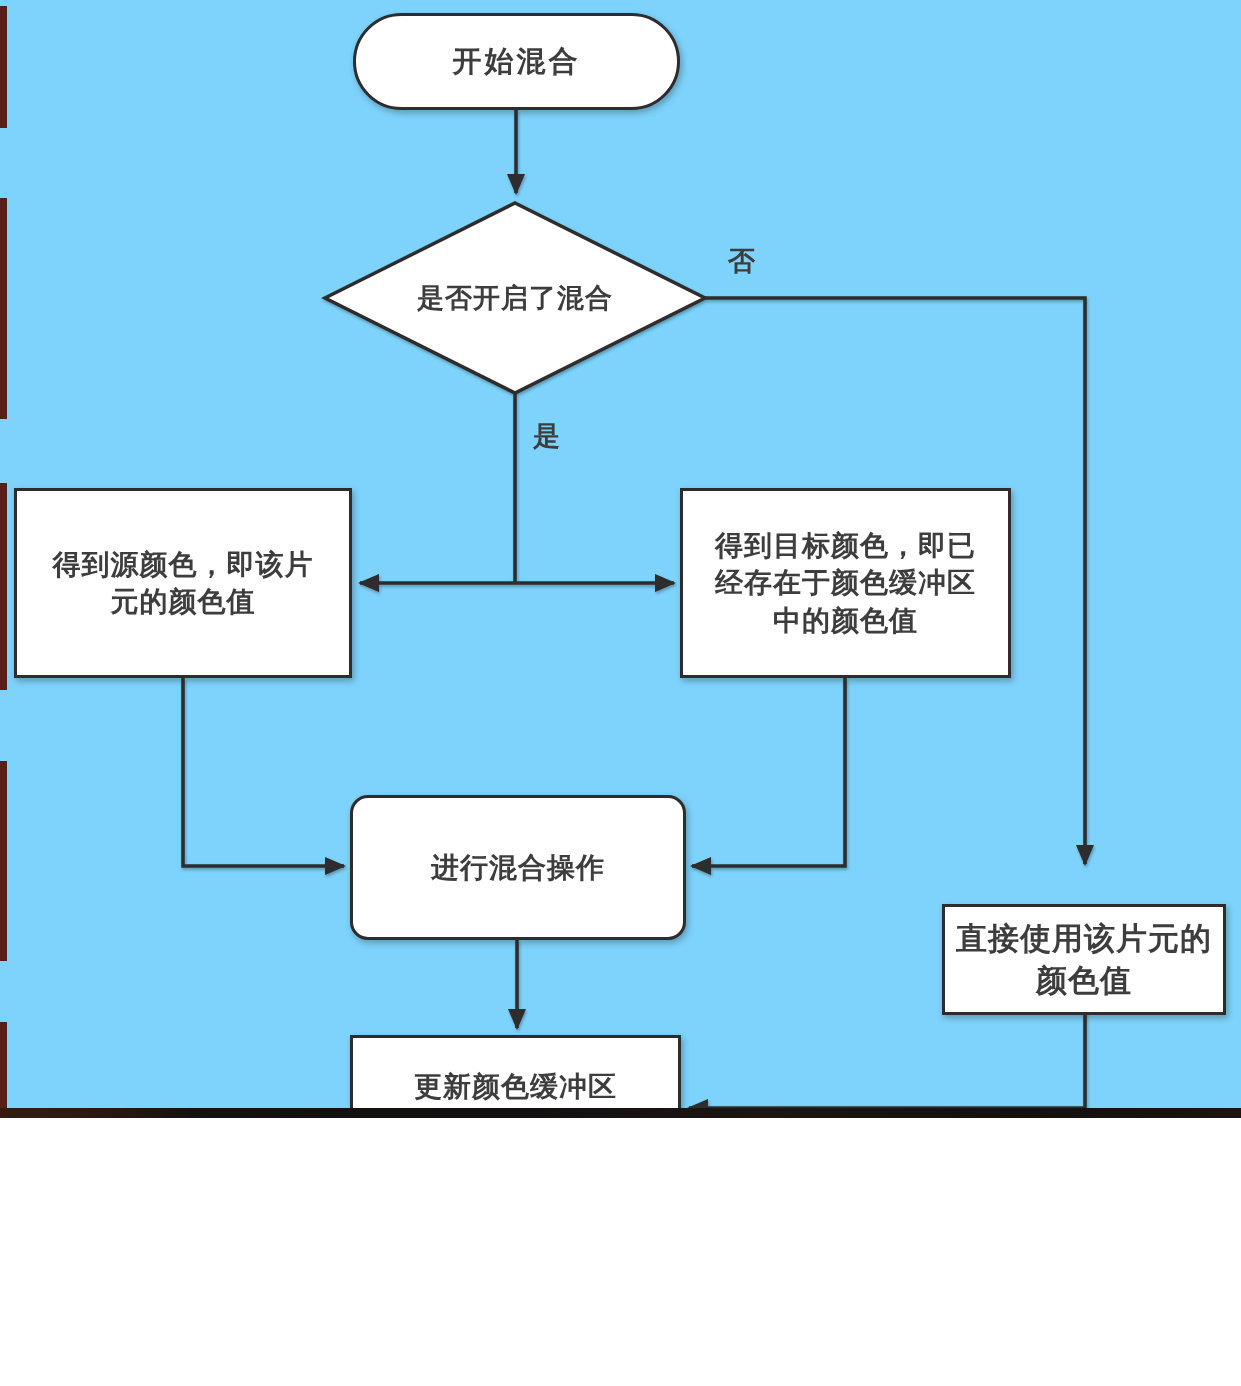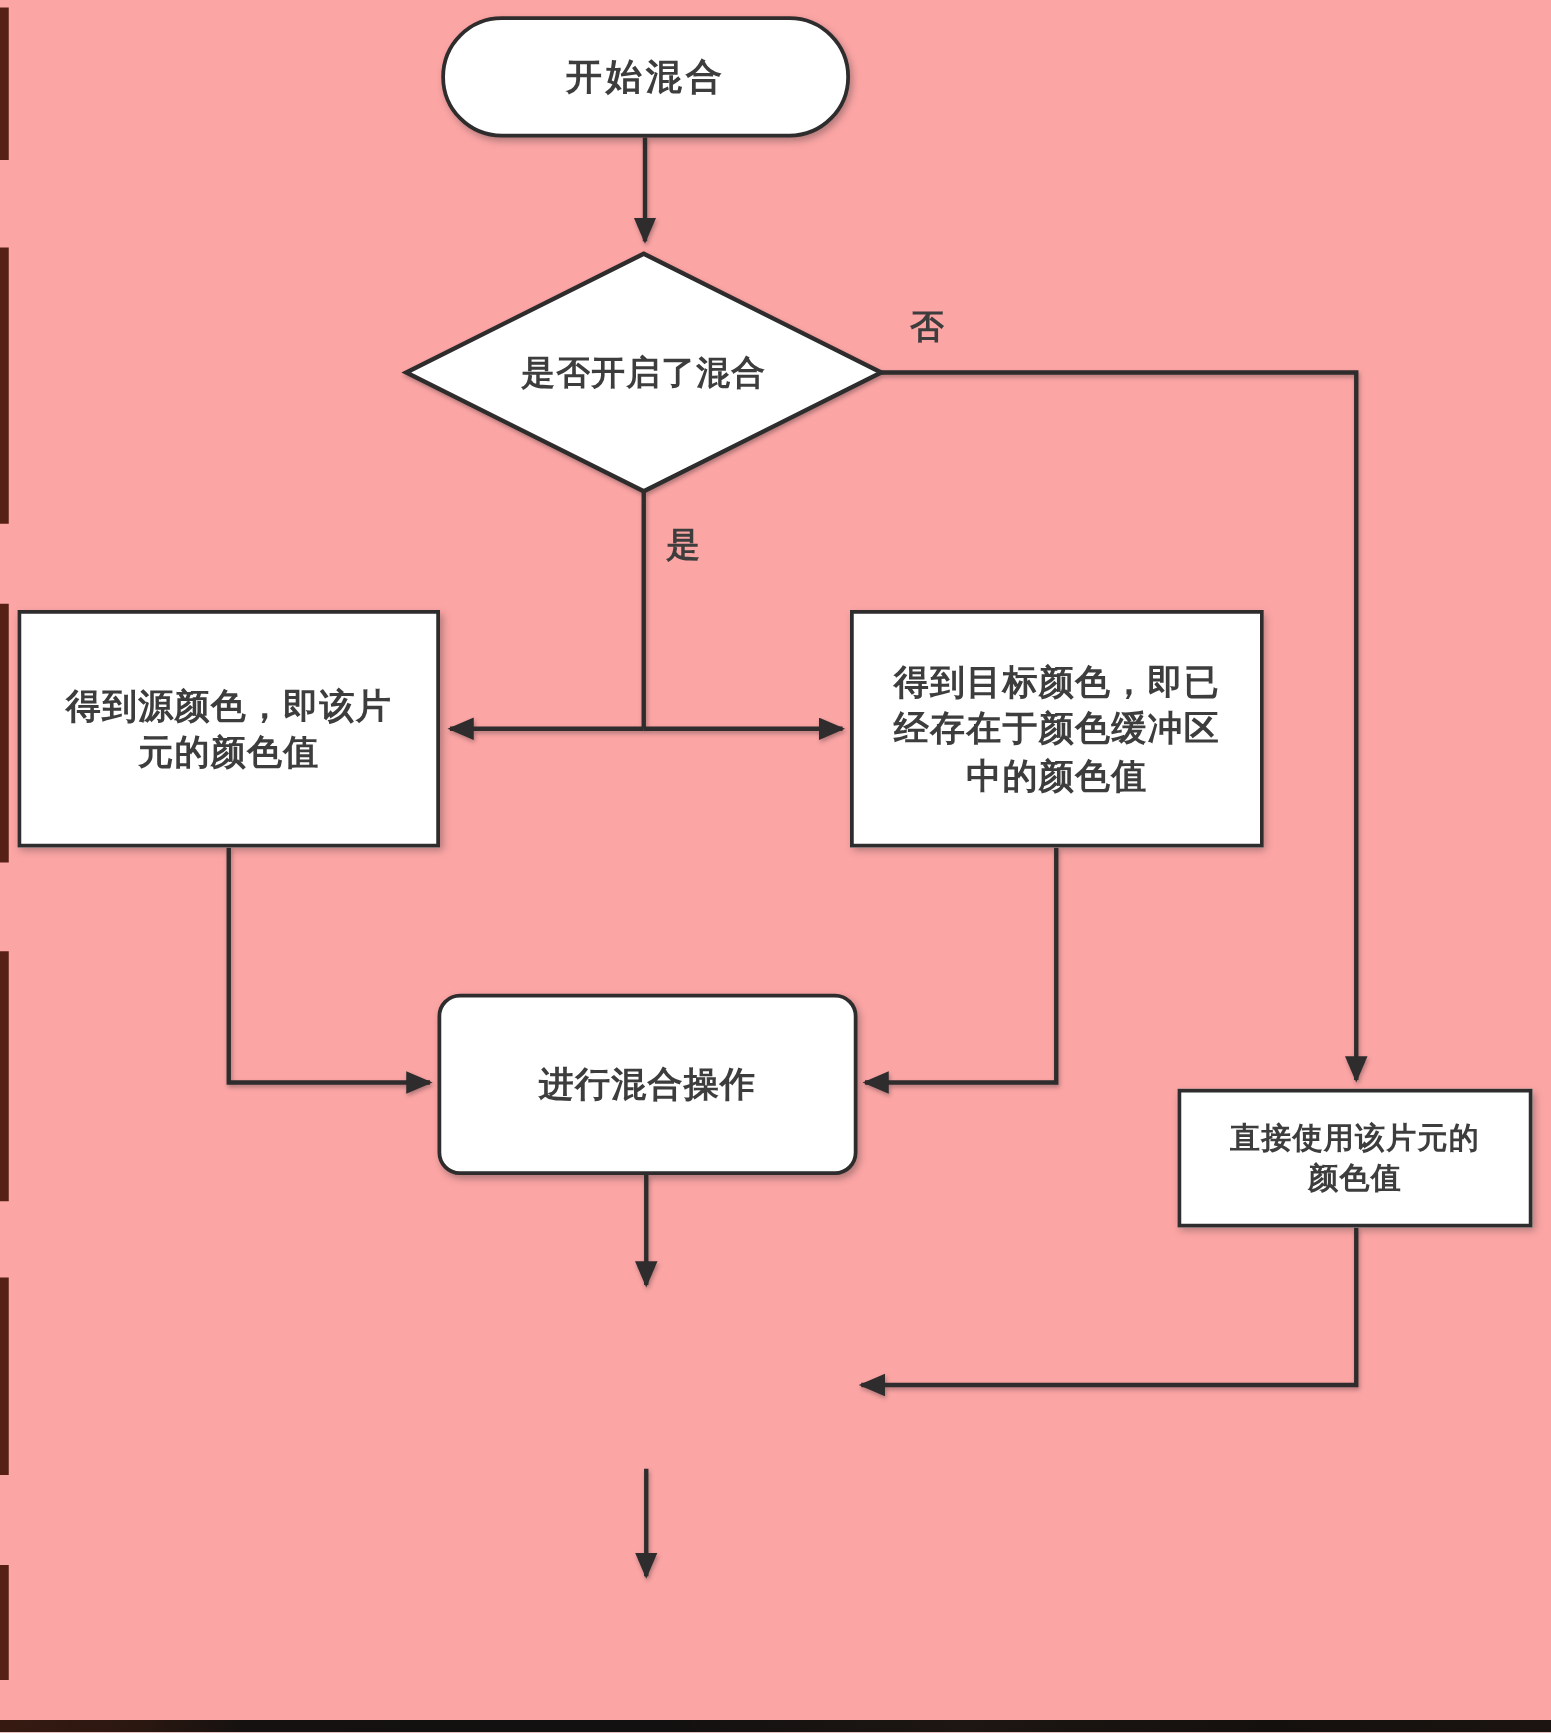--- a/index.html
+++ b/index.html
@@ -1,19 +1,19 @@
 <!DOCTYPE html>
 <html><head>
 <meta charset="utf-8">
 <style>
   html,body{margin:0;padding:0;background:#ffffff;}
   #stage{
     position:relative;
-    width:1241px;height:1386px;
-    background:#fca5a5;
+    width:1241px;height:1118px;
+    background:#7dd3fc;
     overflow:hidden;
     font-family:"DejaVu Sans",sans-serif;
   }
   svg.wires{position:absolute;left:0;top:0;filter:drop-shadow(1px 2px 1.5px rgba(30,30,30,.35));}
   .node{
     position:absolute;
     background:#ffffff;
     border:3.5px solid #2e2c2c;
     display:flex;align-items:center;justify-content:center;
     flex-direction:column;
@@ -95,25 +95,29 @@
 
   <div class="node rect" style="left:14px;top:488px;width:338px;height:190px;">
     <span class="line">得到源颜色，即该片</span>
     <span class="line">元的颜色值</span>
   </div>
 
   <div class="node rect" style="left:350px;top:795px;width:336px;height:145px;border-radius:18px;">
     <span>进行混合操作</span>
   </div>
 
-  <div class="node rect" style="left:942px;top:871px;width:284px;height:111px;font-size:24px;">
+  <div class="node rect" style="left:942px;top:904px;width:284px;height:111px;font-size:31px;">
     <span class="line">直接使用该片元的</span>
     <span class="line">颜色值</span>
   </div>
 
+  <div class="node rect" style="left:350px;top:1035px;width:331px;height:140px;">
+    <span class="line">更新颜色缓冲区</span>
+    <span class="line">中的值</span>
+  </div>
 
 
   <div class="scan-mark" style="top:6px;height:122px;"></div>
   <div class="scan-mark" style="top:198px;height:221px;"></div>
   <div class="scan-mark" style="top:483px;height:207px;"></div>
   <div class="scan-mark" style="top:761px;height:200px;"></div>
   <div class="scan-mark" style="top:1022px;height:158px;"></div>
   <div class="scan-mark" style="top:1252px;height:92px;"></div>
 
   <div class="scan-bar"></div>

